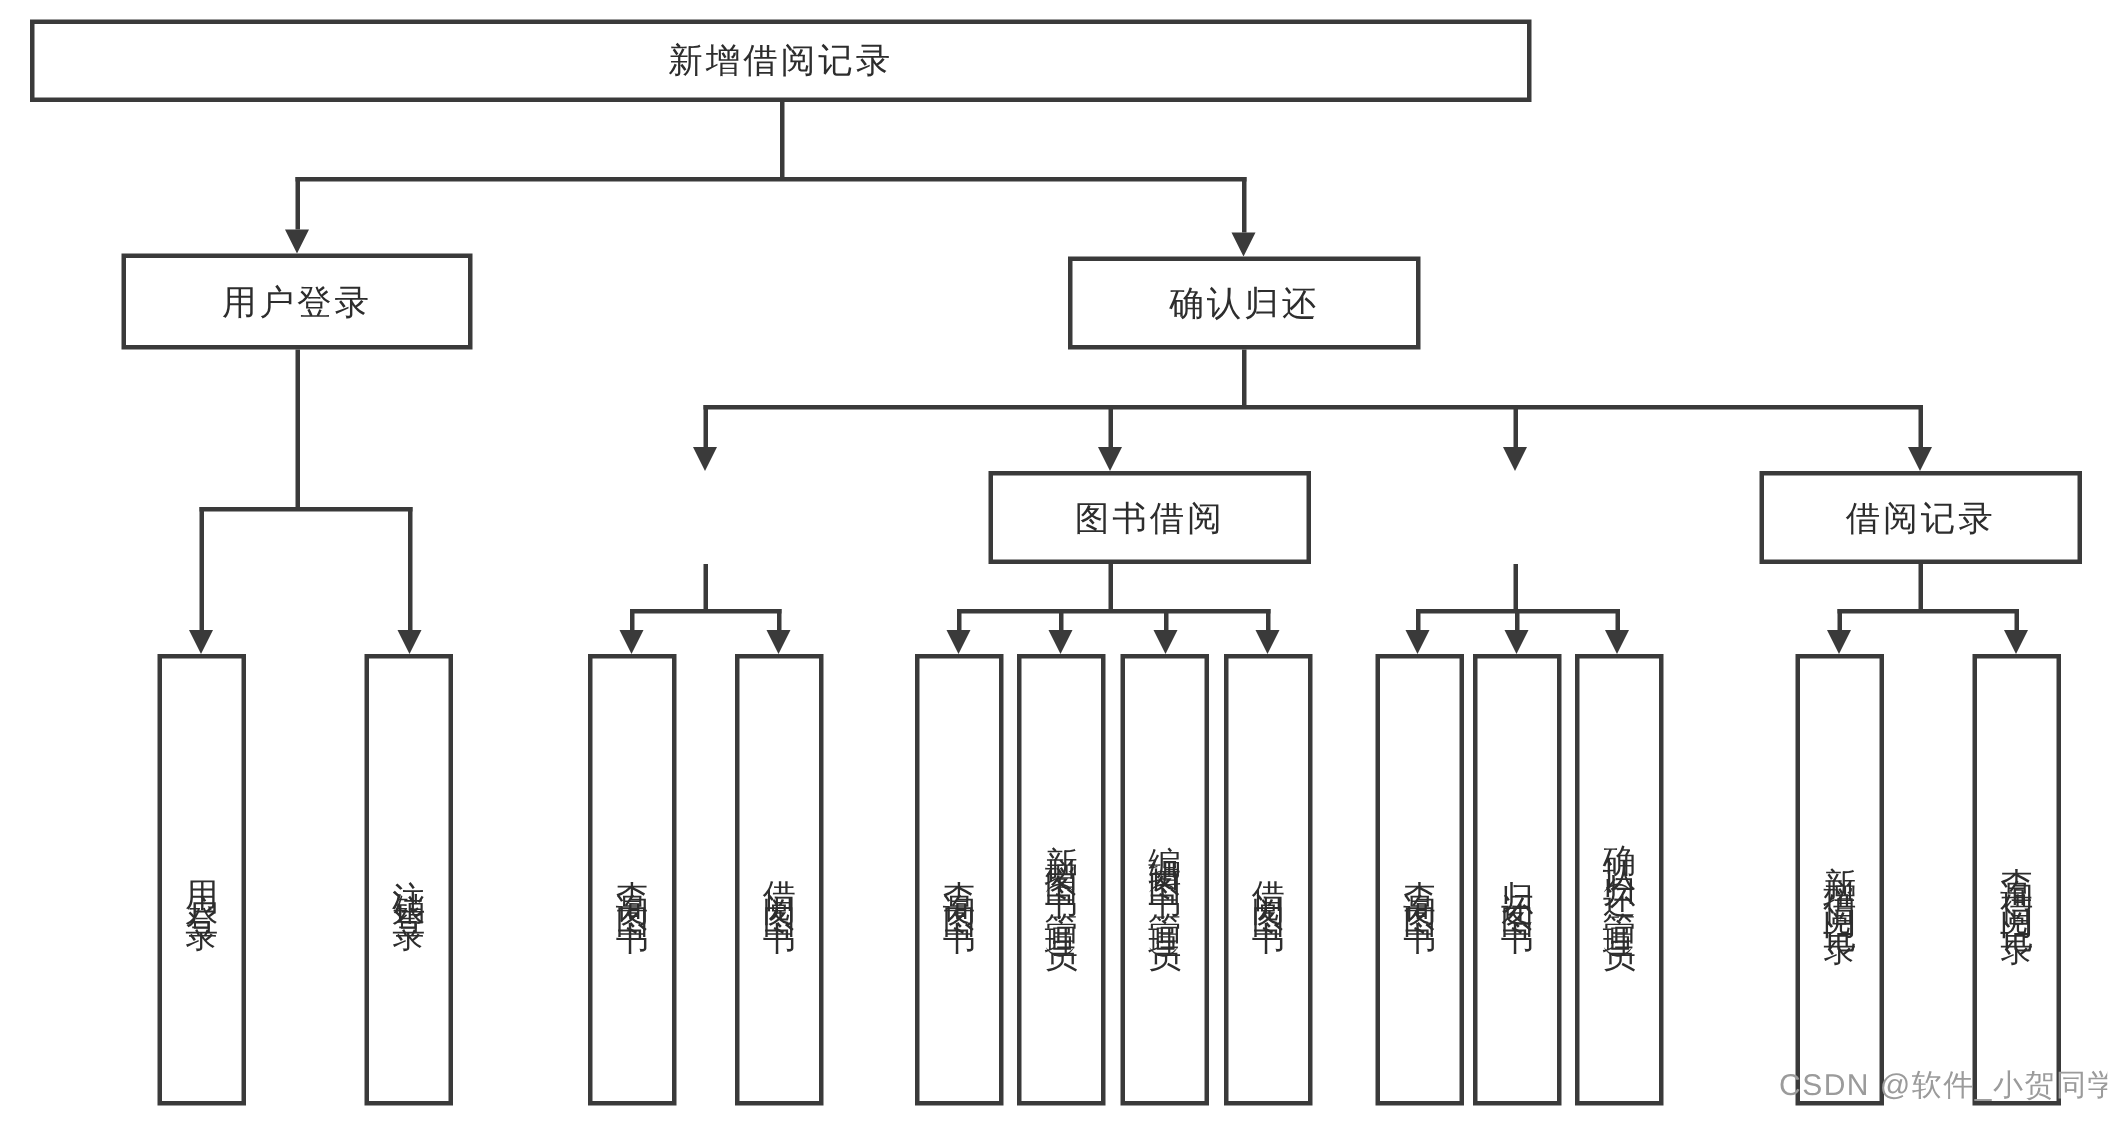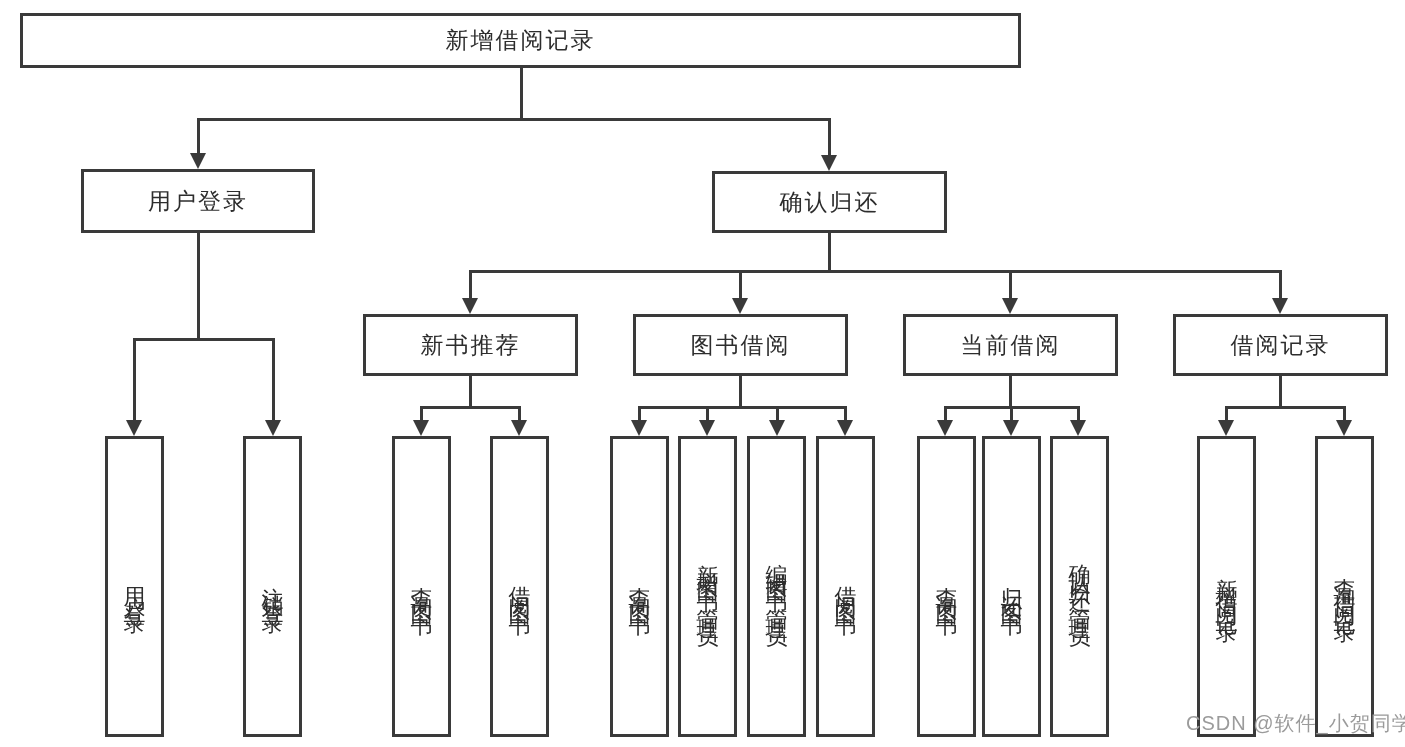--- a/index.html
+++ b/index.html
@@ -101,28 +101,22 @@
   <div class="hline" style="left:469px; top:270px; width:813px;"></div>
   <div class="vline" style="left:469px; top:270px; height:28px;"></div>
   <div class="arrow" style="left:462px; top:298px;"></div>
   <div class="vline" style="left:739px; top:270px; height:28px;"></div>
   <div class="arrow" style="left:732px; top:298px;"></div>
   <div class="vline" style="left:1009px; top:270px; height:28px;"></div>
   <div class="arrow" style="left:1002px; top:298px;"></div>
   <div class="vline" style="left:1279px; top:270px; height:28px;"></div>
   <div class="arrow" style="left:1272px; top:298px;"></div>
 
-  <div class="node" style="left:363px; top:314px; width:215px; height:62px;">
-    <span class="hlabel">新书推荐</span>
-  </div>
-  <div class="node" style="left:633px; top:314px; width:215px; height:62px;">
+  <div class="node" style="left:659px; top:314px; width:215px; height:62px;">
     <span class="hlabel">图书借阅</span>
-  </div>
-  <div class="node" style="left:903px; top:314px; width:215px; height:62px;">
-    <span class="hlabel">当前借阅</span>
   </div>
   <div class="node" style="left:1173px; top:314px; width:215px; height:62px;">
     <span class="hlabel">借阅记录</span>
   </div>
 
   <div class="vline" style="left:469px; top:376px; height:30px;"></div>
   <div class="hline" style="left:420px; top:406px; width:101px;"></div>
   <div class="vline" style="left:420px; top:406px; height:14px;"></div>
   <div class="arrow" style="left:413px; top:420px;"></div>
   <div class="vline" style="left:518px; top:406px; height:14px;"></div>

